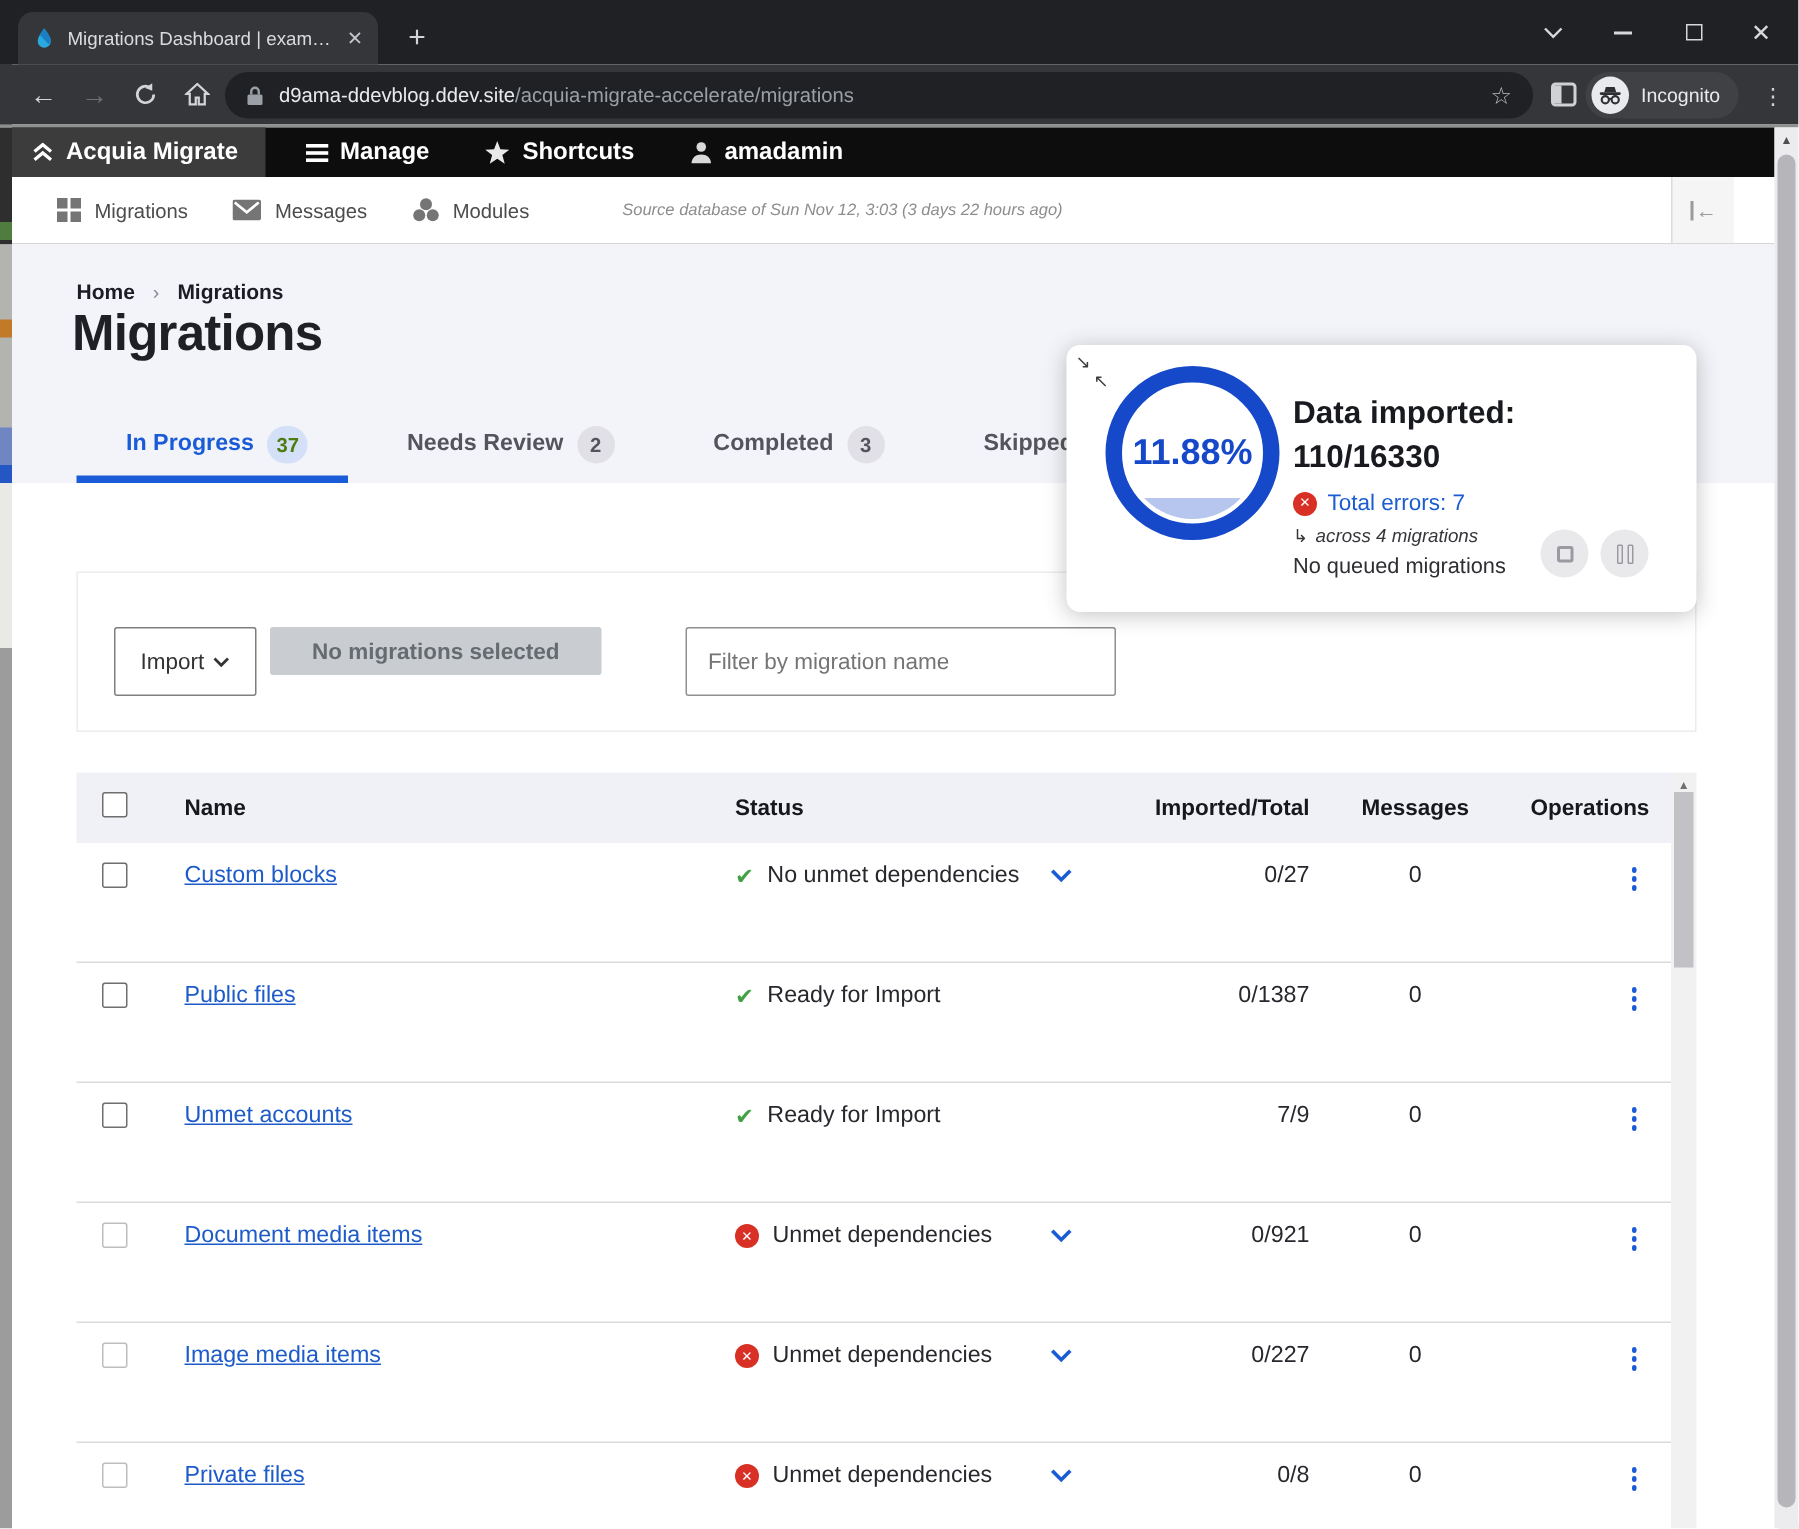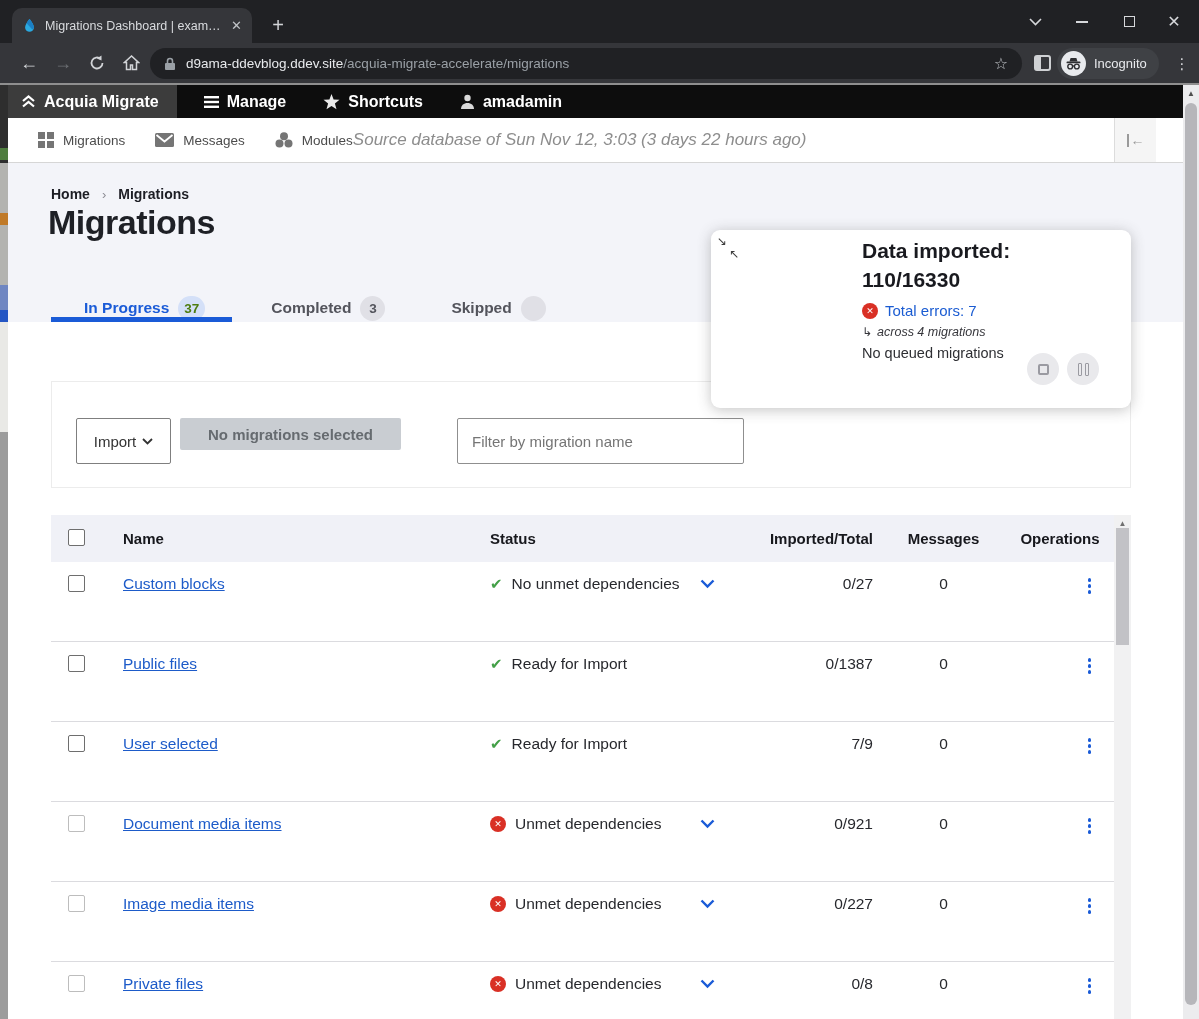--- a/index.html
+++ b/index.html
@@ -58,38 +58,38 @@
   #ama-brand { height:33px; background:#3c3c3c; display:flex; align-items:center;
     padding:0 18px 0 13px; gap:8px; }
   .admintb-item { display:flex; align-items:center; gap:8px; margin-left:17px; padding:0 10px; }
   .admintb-label { font-size:16px; font-weight:bold; color:#fff; }
 
   
   #sectb { left:8px; top:118px; width:1175px; height:45px; background:#fff;
     border-bottom:1px solid #d6d6d6; display:flex; align-items:center; }
   .sectb-item { display:flex; align-items:center; gap:9px; margin-left:30px; }
   .sectb-label { font-size:13.5px; color:#4c4c4c; }
-  #source-note { font-size:17px; font-style:italic; color:#8d8d8d; }
+  #source-note { margin-left:62px; font-size:11px; font-style:italic; color:#8d8d8d; }
   #collapse-zone { position:absolute; right:43px; top:118px; width:42px; height:44px;
     background:#f5f5f5; border-left:1px solid #dcdcdc; display:flex; align-items:center;
     justify-content:center; gap:2px; }
   #collapse-zone .bar { width:2px; height:13px; background:#9a9a9a; }
   #collapse-zone .arr { color:#9a9a9a; font-size:14px; line-height:1; }
 
   
   #page { left:8px; top:163px; width:1175px; height:856px; background:#fff; }
   #page-top { left:8px; top:163px; width:1175px; height:159px; background:#f3f4f9; }
 
   #breadcrumb { left:51px; top:186px; display:flex; gap:12px; align-items:center;
     font-size:14px; font-weight:bold; color:#1c1d24; }
   #breadcrumb .sep { color:#8b8b93; font-weight:normal; font-size:13px; }
   #page-title { left:48px; top:203px; font-size:34px; font-weight:bold; color:#1e2026;
     letter-spacing:-0.5px; }
 
-  #tabsbar { left:51px; top:286px; display:flex; }
+  #tabsbar { left:51px; top:274px; display:flex; }
   .ptab { height:44px; display:flex; align-items:center; justify-content:center; gap:9px;
     padding:0 33px; font-size:15.5px; font-weight:bold; color:#53545c; position:relative; }
   .ptab .badge { height:25px; min-width:25px; border-radius:13px; background:#e0e0e6;
     color:#53545c; font-size:13.5px; display:flex; align-items:center; justify-content:center;
     padding:0 6px; }
   .ptab.active { color:#1a5bd7; }
   .ptab.active .badge { background:#d4e0f8; color:#4d7c0f; }
   #tab-underline { left:51px; top:317px; width:181px; height:5px; background:#1a5bd7; }
 
   
@@ -146,21 +146,21 @@
     border-radius:9px; box-shadow:0 2px 14px rgba(60,60,60,.3); z-index:50; }
   .shrink-arrow { position:absolute; font-size:12px; color:#3c3c3c; line-height:1; }
   #shrink1 { left:717px; top:235px; z-index:51; }
   #shrink2 { left:729px; top:248px; z-index:51; }
   #ring { left:737px; top:244px; width:116px; height:116px; border:11px solid #1649c9;
     border-radius:50%; background:#fff; z-index:51; }
   #ring-inner { position:absolute; left:3px; top:3px; right:3px; bottom:3px; border-radius:50%;
     overflow:hidden; display:flex; align-items:center; justify-content:center; }
   #ring-fill { position:absolute; left:0; right:0; bottom:0; height:14px; background:#b7c6ee; }
   #ring-pct { position:relative; font-size:24px; font-weight:bold; color:#1649c9; }
-  #ov-text { left:862px; top:236px; width:260px; z-index:51; }
+  #ov-text { left:862px; top:261px; width:260px; z-index:51; }
   .ov-title { font-size:21px; font-weight:bold; color:#191a1f; line-height:29px; }
   #ov-errors { display:flex; align-items:center; gap:7px; margin-top:8px; }
   #ov-errors a { color:#1b5cd2; font-size:15px; text-decoration:none; }
   #ov-across { margin-top:6px; font-size:12.5px; font-style:italic; color:#36363b;
     display:flex; gap:5px; align-items:center; }
   #ov-across .hook { font-style:normal; font-size:12px; color:#36363b; }
   #ov-queue { margin-top:6px; font-size:14.5px; color:#2e2f33; }
   .ctrl-btn { top:353px; width:32px; height:32px; border-radius:50%; background:#e9e9ec;
     display:flex; align-items:center; justify-content:center; z-index:51; }
   #stop-btn { left:1027px; }
@@ -328,20 +328,24 @@
     <span>Migrations</span>
   </div>
   <div class="abs" id="page-title">Migrations</div>
 
   <div class="abs" id="tabsbar">
     <div class="ptab active">
       <span>In Progress</span>
       <span class="badge">37</span>
     </div>
     <div class="ptab">
+      <span>Needs Review</span>
+      <span class="badge">2</span>
+    </div>
+    <div class="ptab">
       <span>Completed</span>
       <span class="badge">3</span>
     </div>
     <div class="ptab">
       <span>Skipped</span>
       <span class="badge"></span>
     </div>
   </div>
   <div class="abs" id="tab-underline"></div>
 
@@ -402,21 +406,21 @@
       <div class="c6">
             <span class="kebab">
               <i></i>
               <i></i>
               <i></i>
             </span>
           </div>
     </div>
         <div class="trow">
       <div class="c1"><span class="cb"></span></div>
-      <div class="c2"><a href="#" class="mig-link">User selected</a></div>
+      <div class="c2"><a href="#" class="mig-link">Unmet accounts</a></div>
       <div class="c3">
         <span class="ok-ic">✔</span>
 
         <span>Ready for Import</span>
 
       </div>
       <div class="c4">7/9</div>
       <div class="c5">0</div>
       <div class="c6">
             <span class="kebab">
@@ -493,20 +497,26 @@
   </div>
 
   <div class="abs" id="table-scroll">
     <span class="up">▲</span>
     <span class="thumb"></span>
   </div>
 
   <div class="abs" id="overlay-card"></div>
   <span class="shrink-arrow" id="shrink1">↘</span>
   <span class="shrink-arrow" id="shrink2">↖</span>
+  <div class="abs" id="ring">
+    <div id="ring-inner">
+      <span id="ring-fill"></span>
+      <span id="ring-pct">11.88%</span>
+    </div>
+  </div>
   <div class="abs" id="ov-text">
     <div class="ov-title">Data imported:</div>
     <div class="ov-title">110/16330</div>
     <div id="ov-errors">
       <span class="err-badge" style="display:inline-flex;">✕</span>
       <a href="#">Total errors: 7</a>
     </div>
     <div id="ov-across">
       <span class="hook">↳</span>
       <span>across 4 migrations</span>

